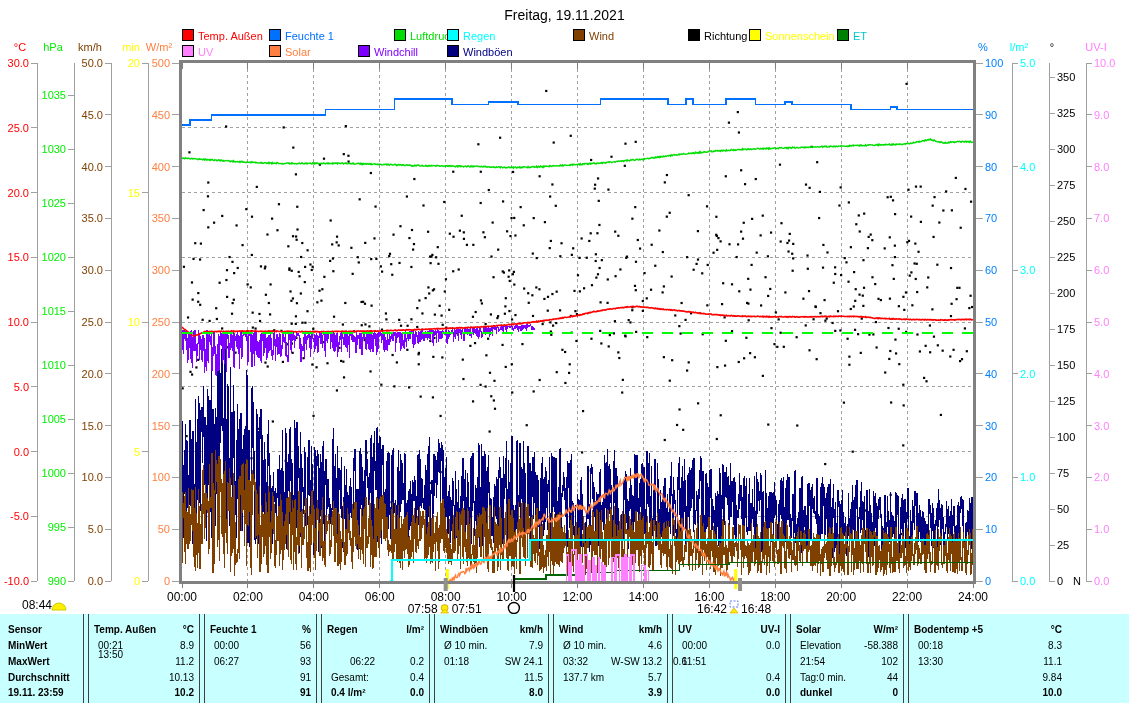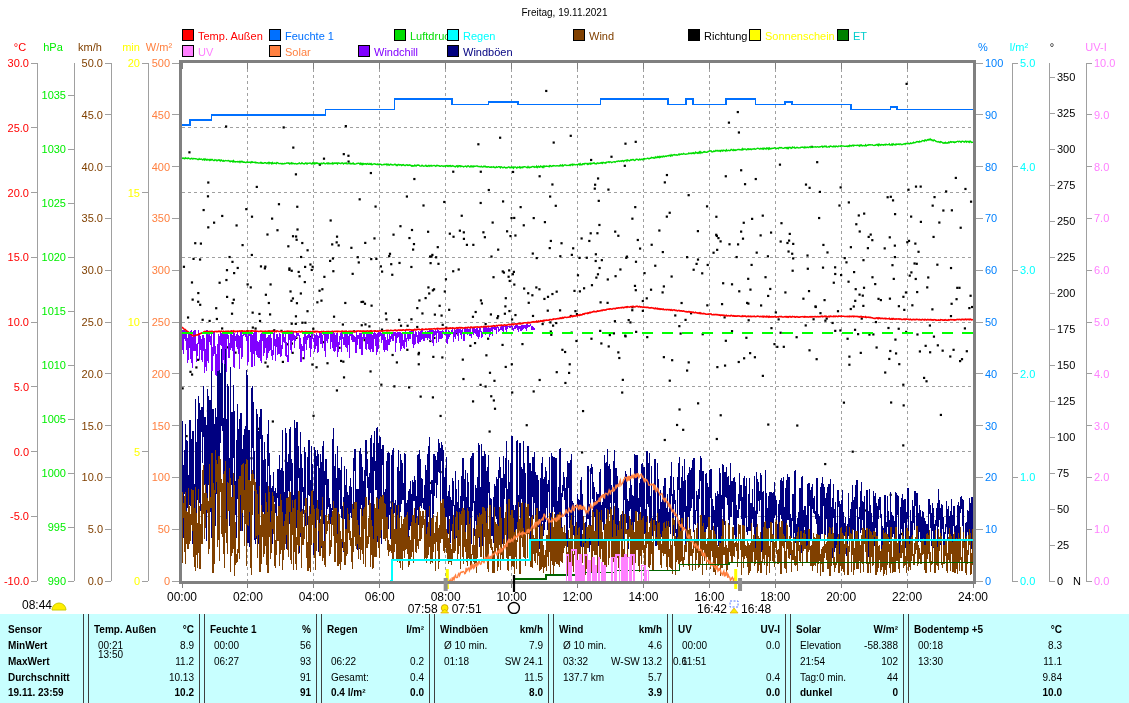--- a/index.html
+++ b/index.html
@@ -1,19 +1,19 @@
 <!DOCTYPE html>
 <html><head>
 <meta charset="utf-8">
 <style>
   html,body{margin:0;padding:0;background:#ffffff;}
   #app{position:relative;width:1129px;height:703px;overflow:hidden;
        font-family:"Liberation Sans","DejaVu Sans",sans-serif;color:#000;background:#fff;}
   #page-title{position:absolute;top:7px;left:0;width:100%;text-align:center;
-       font-size:10px;color:#000;}
+       font-size:14px;color:#000;}
   #chart-svg{position:absolute;top:0;left:0;}
   #legend{position:absolute;top:0;left:0;width:100%;height:62px;}
   .lg-item{position:absolute;height:13px;font-size:11px;white-space:nowrap;}
   .lg-box{display:inline-block;width:10px;height:10px;border:1px solid #000;
        vertical-align:-1px;margin-right:4px;}
   #stats-table{position:absolute;left:0;top:614px;width:1129px;height:89px;
        background:#c8ffff;font-size:10px;}
   .tcell{position:absolute;white-space:nowrap;height:15px;line-height:15px;}
   .tb{font-weight:bold;}
   .tdiv{position:absolute;top:0;bottom:0;width:4px;border-left:1px solid #404040;
@@ -1081,21 +1081,21 @@
       <div class="tcell tb" style="top: 8px; left: 210px;">Feuchte 1</div>
       <div class="tcell tb" style="top: 8px; left: 111px; width: 200px; text-align: right;">%</div>
       <div class="tcell" style="top: 24px; left: 214px;">00:00</div>
       <div class="tcell" style="top: 24px; left: 111px; width: 200px; text-align: right;">56</div>
       <div class="tcell" style="top: 40px; left: 214px;">06:27</div>
       <div class="tcell" style="top: 40px; left: 111px; width: 200px; text-align: right;">93</div>
       <div class="tcell" style="top: 56px; left: 111px; width: 200px; text-align: right;">91</div>
       <div class="tcell tb" style="top: 71px; left: 111px; width: 200px; text-align: right;">91</div>
       <div class="tcell tb" style="top: 8px; left: 327px;">Regen</div>
       <div class="tcell tb" style="top: 8px; left: 224px; width: 200px; text-align: right;">l/m²</div>
-      <div class="tcell" style="top: 40px; left: 331px;">06:22</div>
+      <div class="tcell" style="top: 40px; left: 350px;">06:22</div>
       <div class="tcell" style="top: 40px; left: 224px; width: 200px; text-align: right;">0.2</div>
       <div class="tcell" style="top: 56px; left: 331px;">Gesamt:</div>
       <div class="tcell" style="top: 56px; left: 224px; width: 200px; text-align: right;">0.4</div>
       <div class="tcell tb" style="top: 71px; left: 331px;">0.4 l/m²</div>
       <div class="tcell tb" style="top: 71px; left: 224px; width: 200px; text-align: right;">0.0</div>
       <div class="tcell tb" style="top: 8px; left: 440px;">Windböen</div>
       <div class="tcell tb" style="top: 8px; left: 343px; width: 200px; text-align: right;">km/h</div>
       <div class="tcell" style="top: 24px; left: 444px;">Ø 10 min.</div>
       <div class="tcell" style="top: 24px; left: 343px; width: 200px; text-align: right;">7.9</div>
       <div class="tcell" style="top: 40px; left: 444px;">01:18</div>

